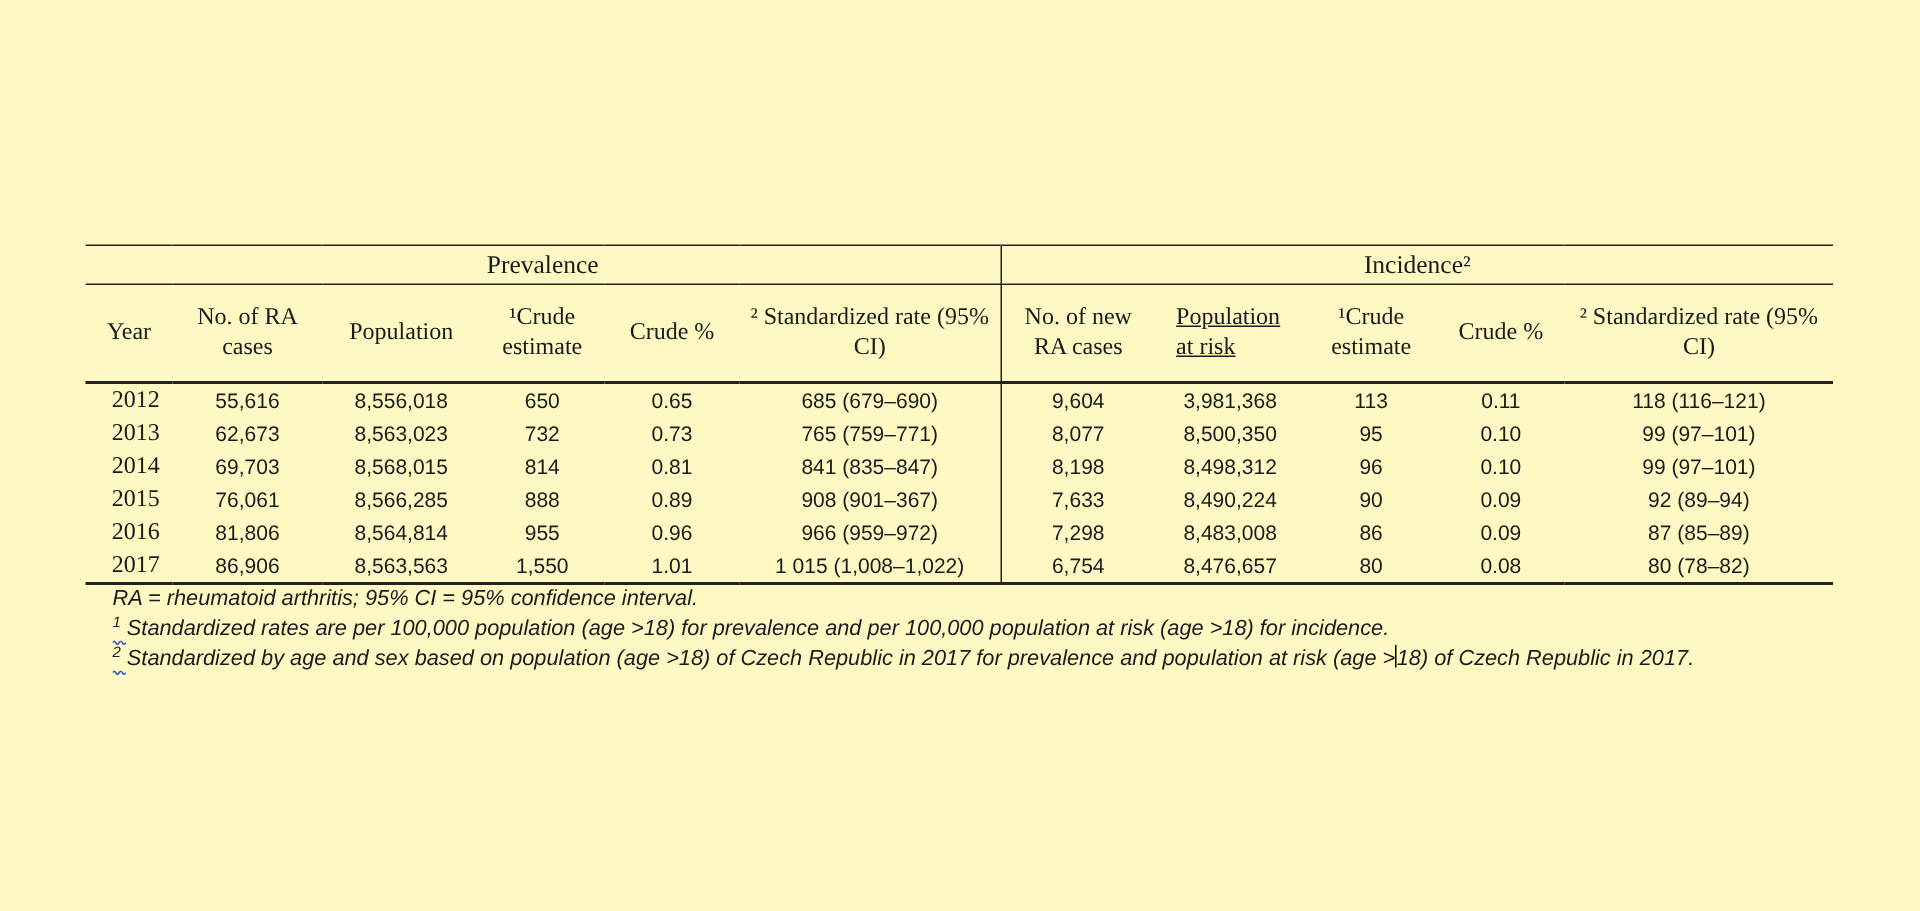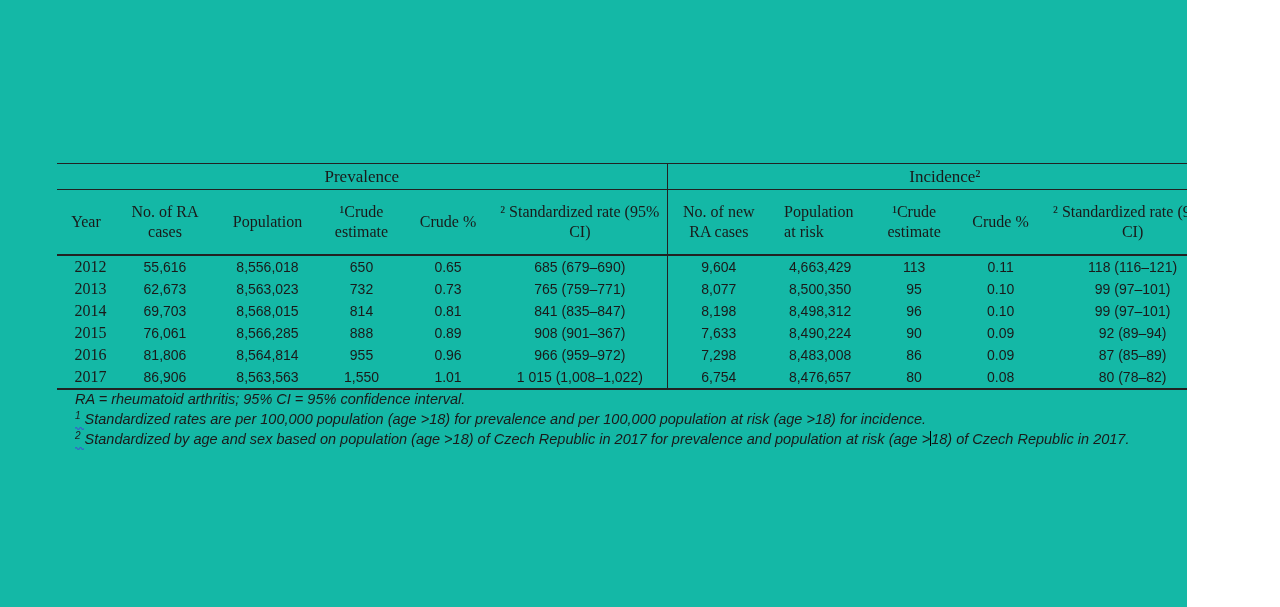--- a/index.html
+++ b/index.html
@@ -1,21 +1,21 @@
 <!DOCTYPE html>
 <html><head>
 <meta charset="utf-8">
 <style>
   * { margin: 0; padding: 0; box-sizing: border-box; }
   html, body { background: #ffffff; }
   .canvas {
     position: relative;
-    width: 1187px;
+    width: 1280px;
     height: 607px;
-    background: #14b8a6;
+    background: #fef9c3;
     overflow: hidden;
     color: #1a1a1a;
   }
   .tablewrap {
     position: absolute;
     left: 57px;
     top: 163px;
     width: 1165px;
   }
   table.ra-table {
@@ -39,21 +39,21 @@
     font-size: 16px;
     font-weight: normal;
     text-align: center;
     vertical-align: middle;
     height: 65px;
     line-height: 20px;
     border-bottom: 2px solid #222222;
     padding: 2px 4px;
   }
   tr.head-row th.narrow { padding: 2px 12px; }
-  tr.head-row th.leftal { text-align: left; padding-left: 14px; }
+  tr.head-row th.leftal { text-align: left; padding-left: 14px; text-decoration: underline; }
   td.divider, th.divider { border-right: 1.5px solid #222222; }
   tbody td {
     font-family: "Liberation Sans", "DejaVu Sans", sans-serif;
     font-size: 14px;
     text-align: center;
     height: 22px;
     line-height: 22px;
     vertical-align: middle;
     white-space: nowrap;
     overflow: hidden;
@@ -137,21 +137,21 @@
       </thead>
       <tbody id="tbody">
           <tr>
             <td class="year">2012</td>
             <td>55,616</td>
             <td>8,556,018</td>
             <td>650</td>
             <td>0.65</td>
             <td class="divider">685 (679–690)</td>
             <td>9,604</td>
-            <td>4,663,429</td>
+            <td>3,981,368</td>
             <td>113</td>
             <td>0.11</td>
             <td>118 (116–121)</td>
           </tr>
           <tr>
             <td class="year">2013</td>
             <td>62,673</td>
             <td>8,563,023</td>
             <td>732</td>
             <td>0.73</td>

